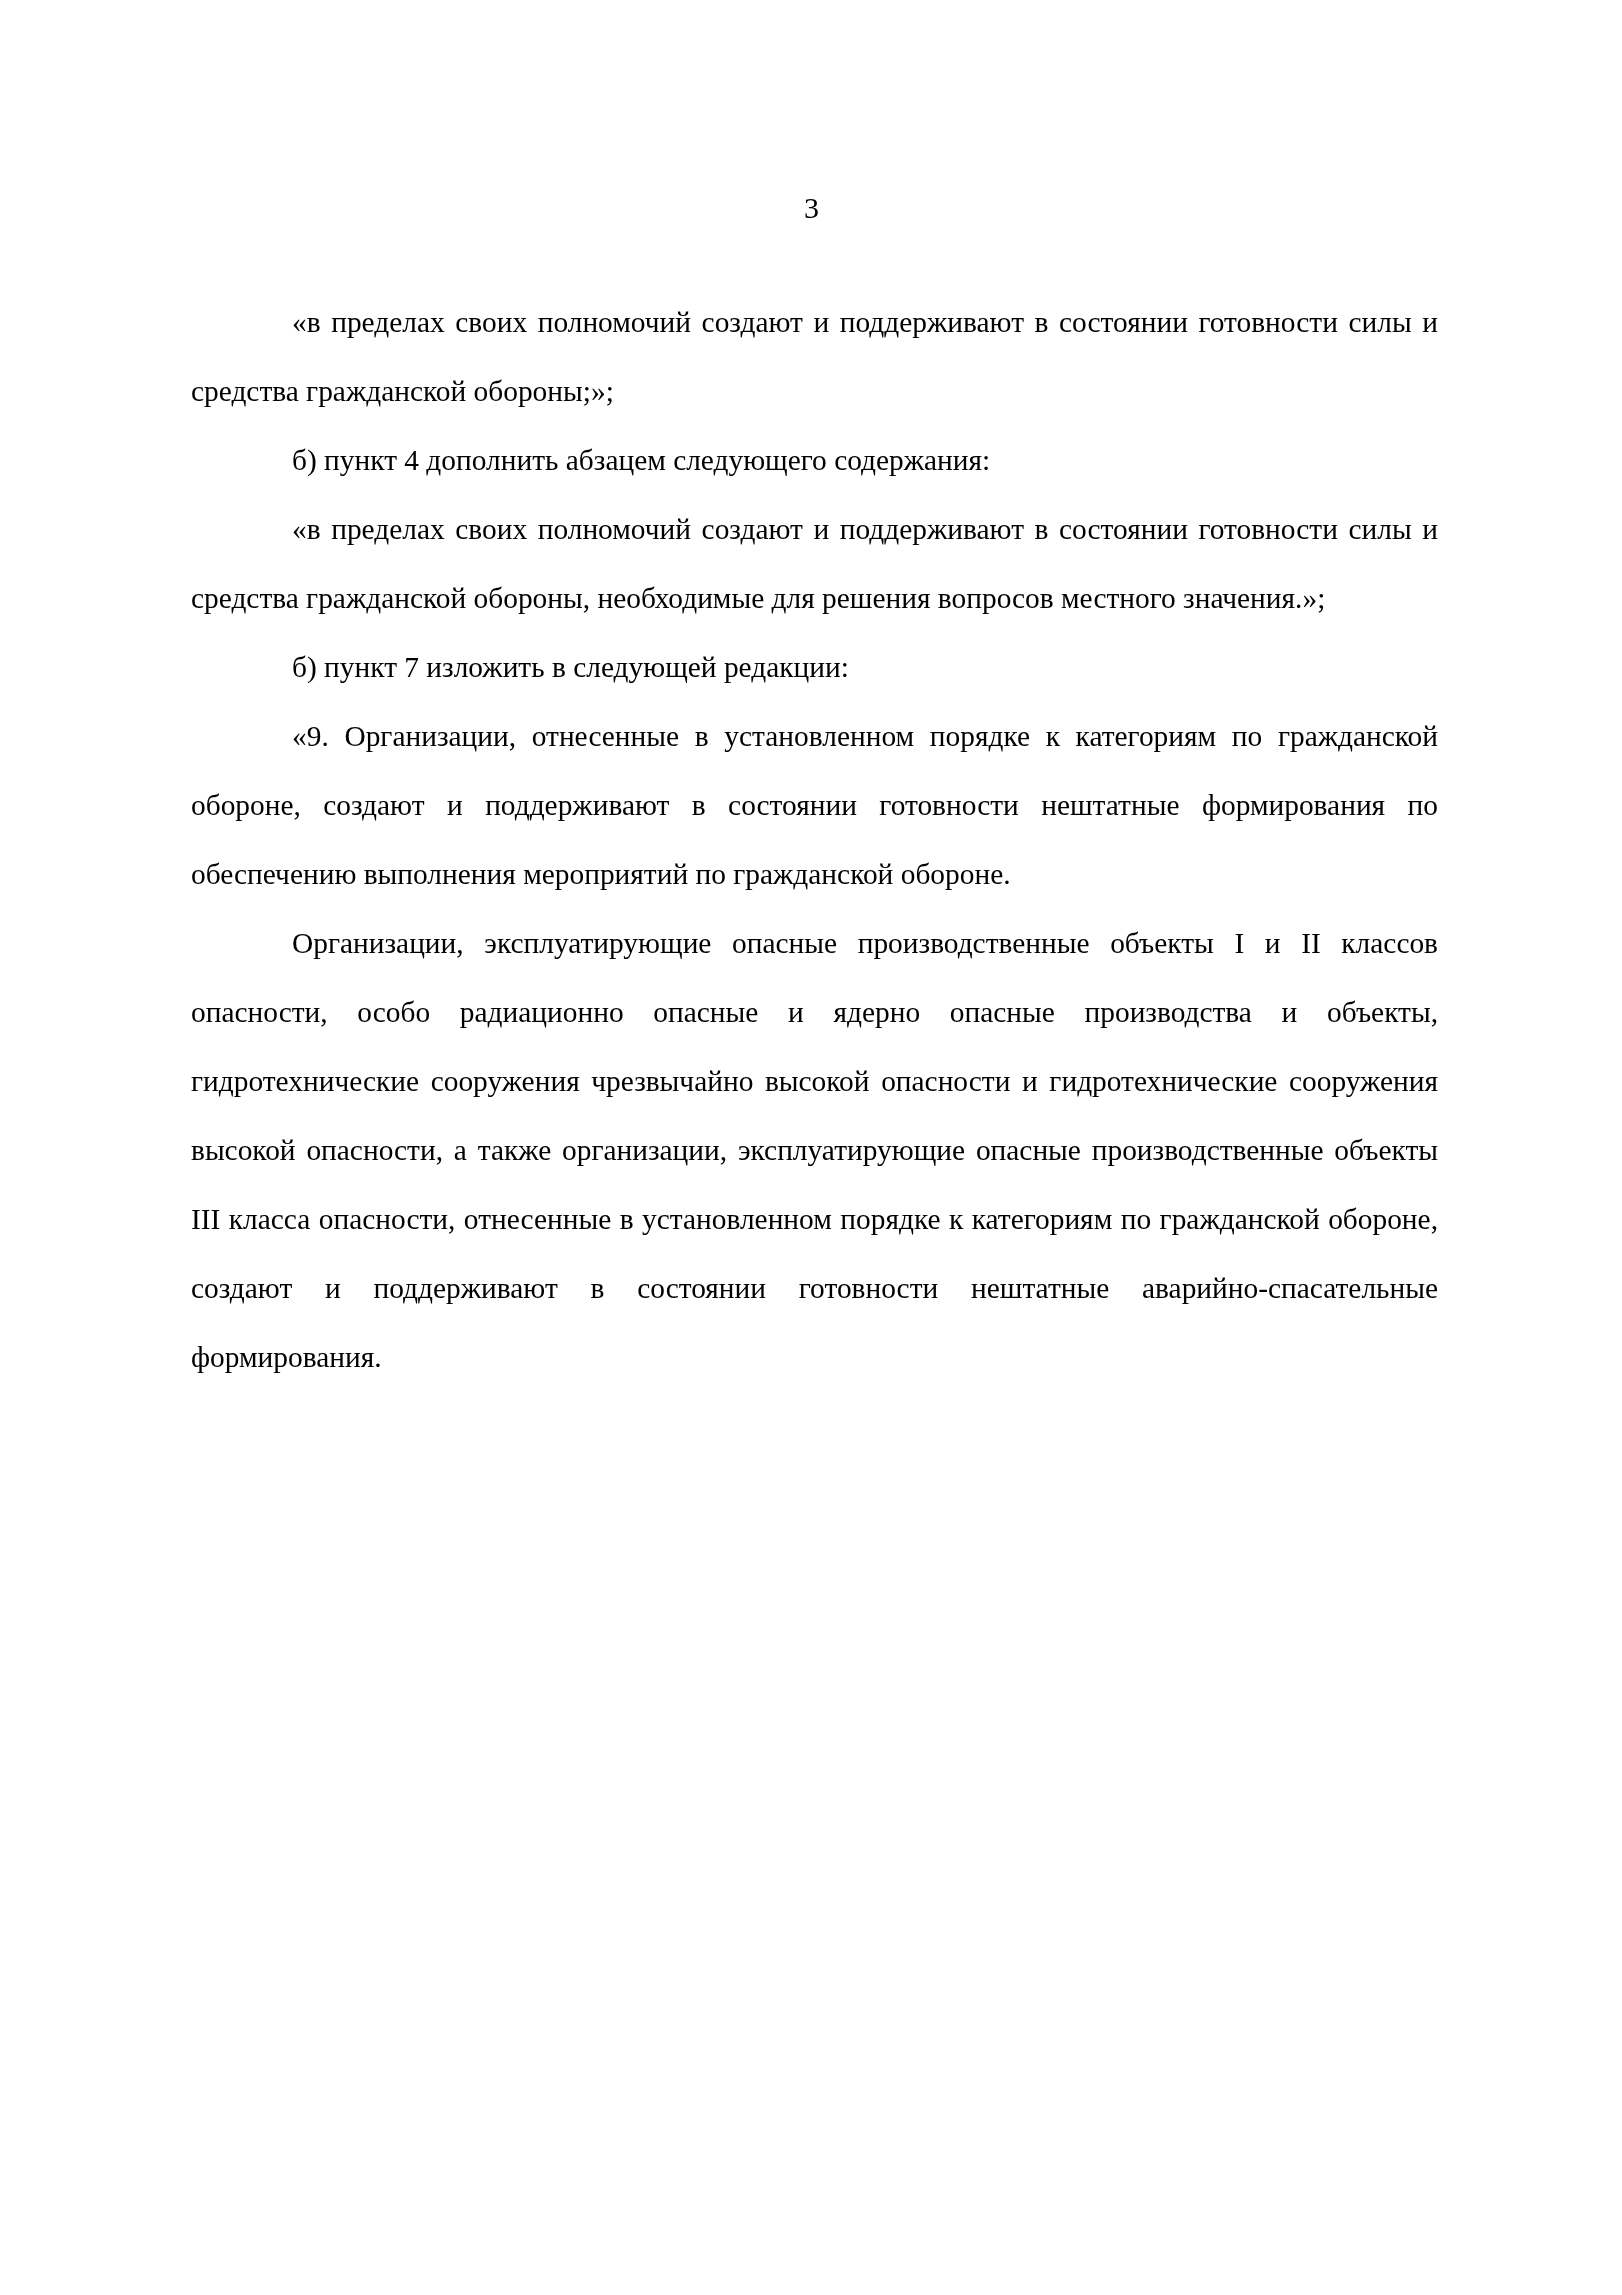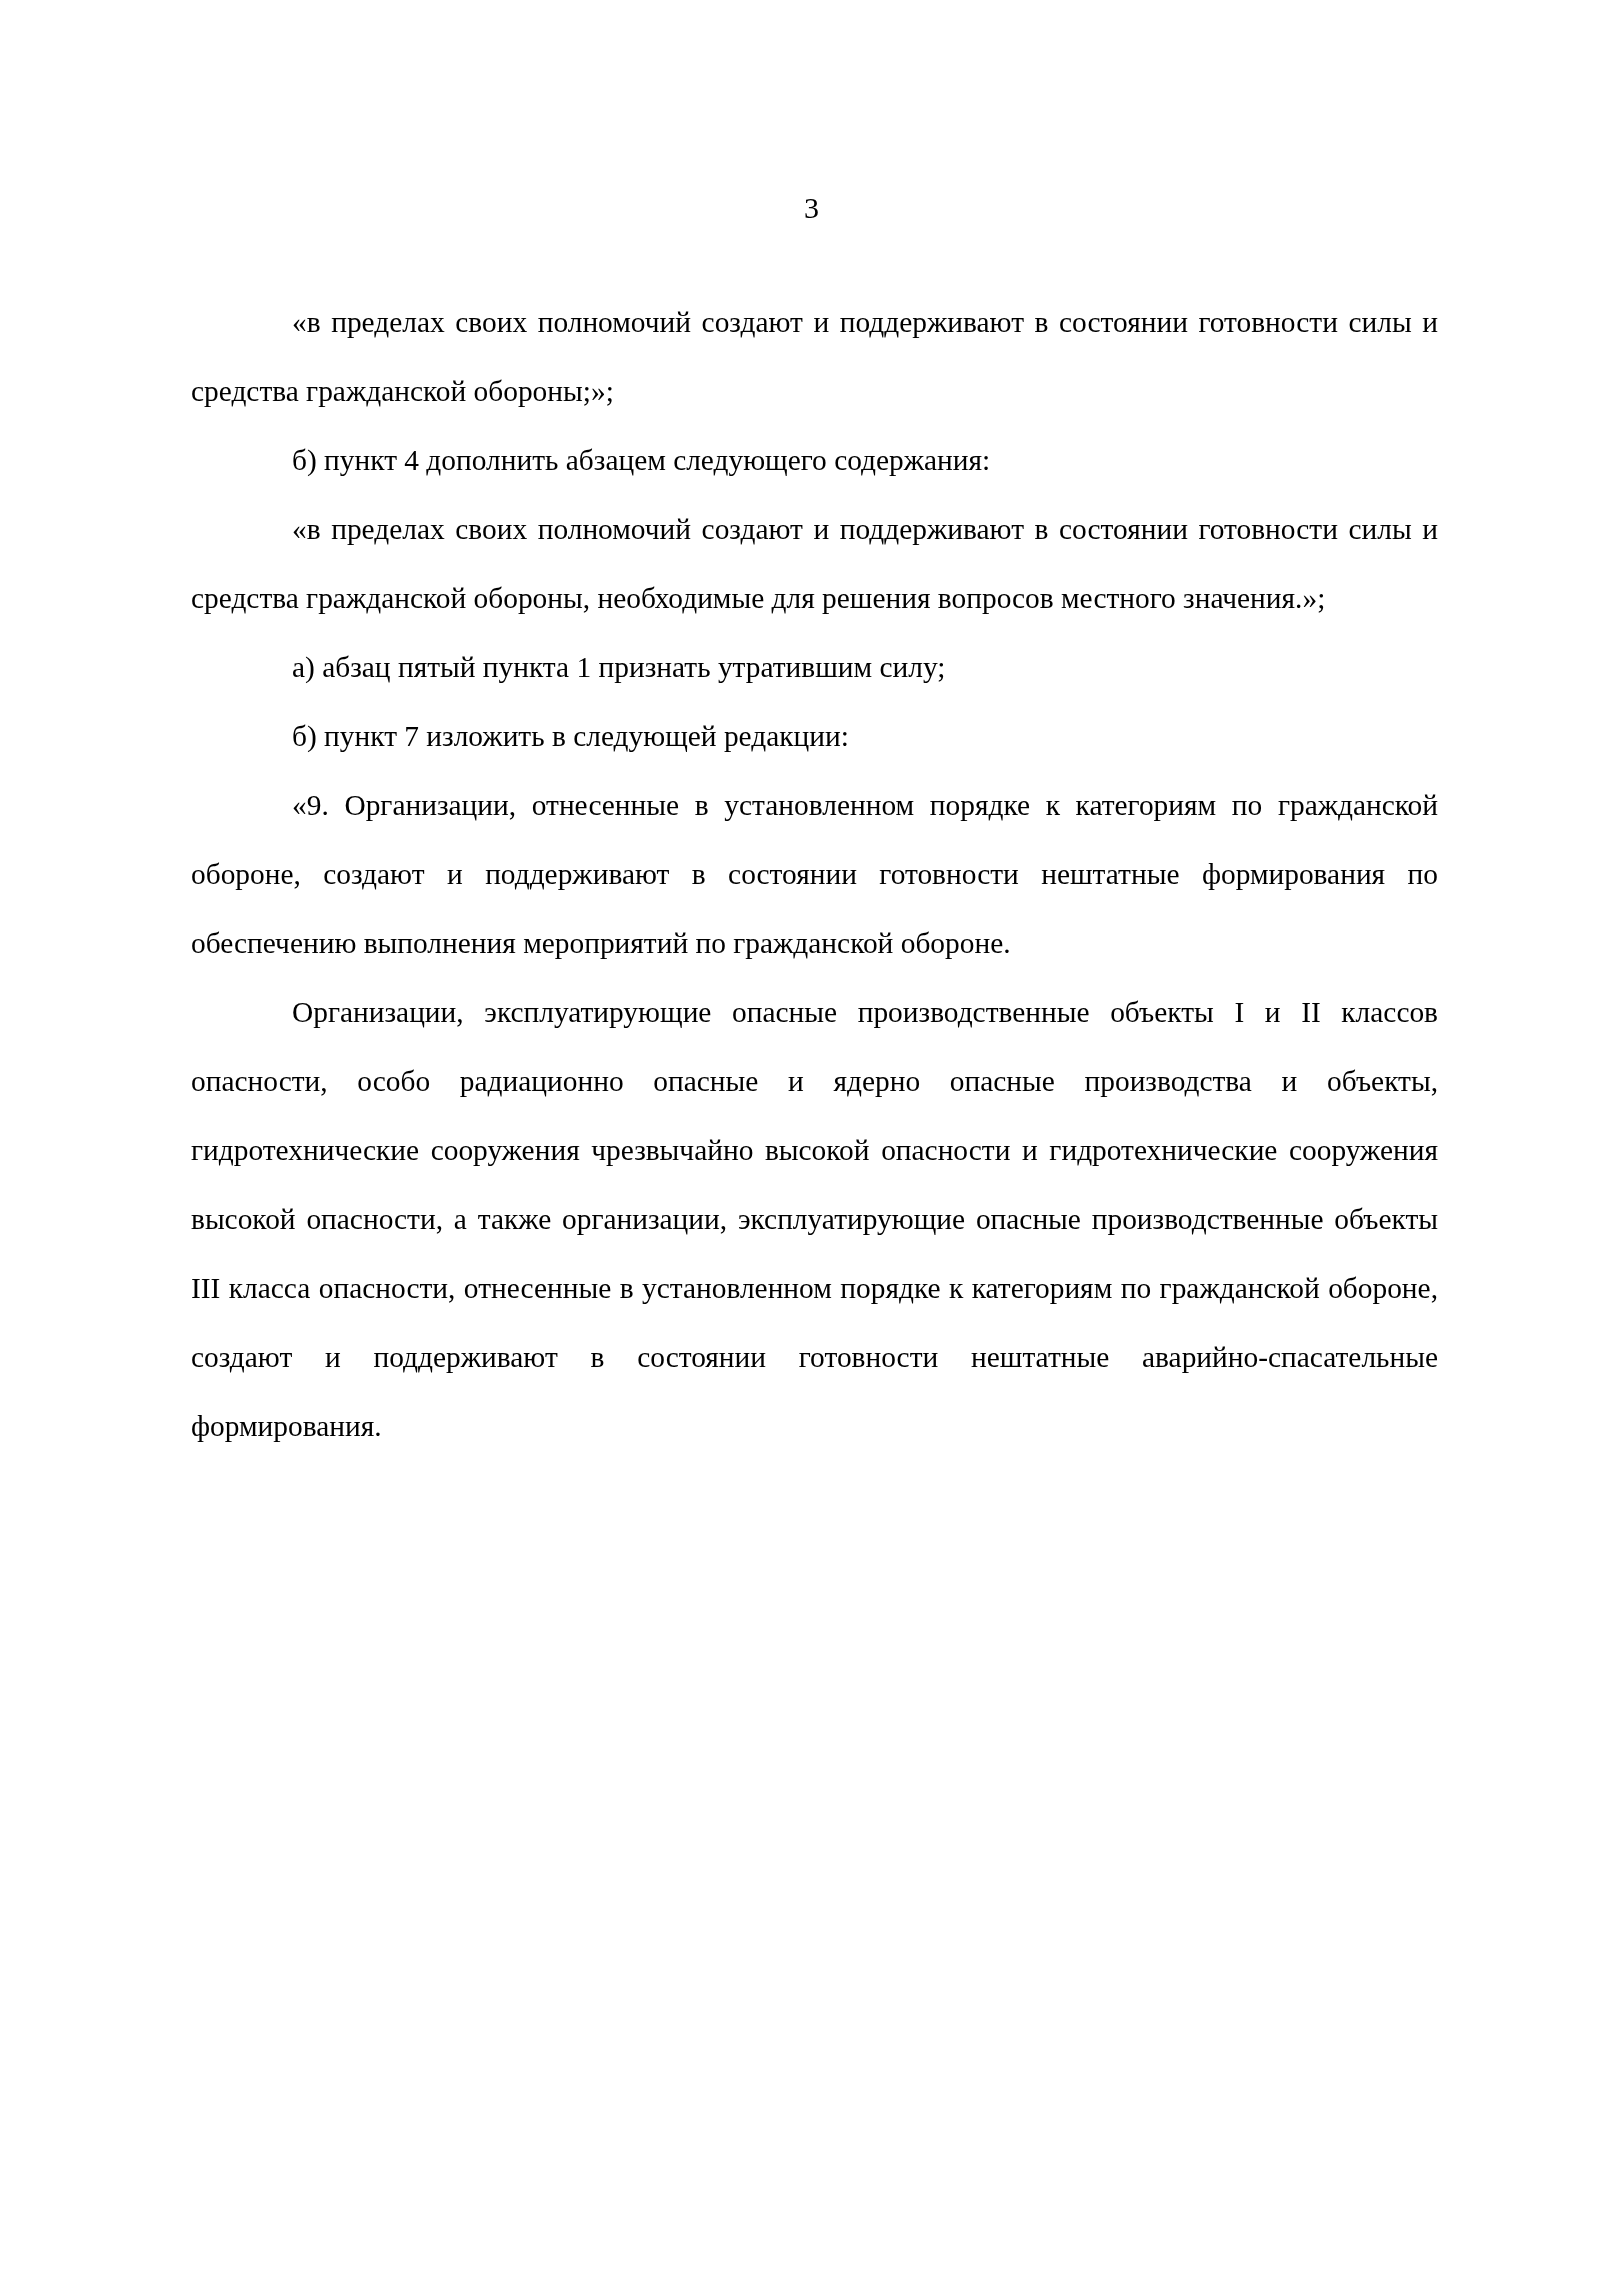--- a/index.html
+++ b/index.html
@@ -54,20 +54,19 @@
 <body>
 
 <div class="page">
 
   <div class="page-number">3</div>
 
   <div class="body-text">
     <p class="para last-line-left">«в пределах своих полномочий создают и поддерживают в состоянии готовности силы и средства гражданской обороны;»;</p>
     <p class="para last-line-left">б) пункт 4 дополнить абзацем следующего содержания:</p>
     <p class="para last-line-left">«в пределах своих полномочий создают и поддерживают в состоянии готовности силы и средства гражданской обороны, необходимые для решения вопросов местного значения.»;</p>
-    <p class="para last-line-left">а) абзац пятый пункта 1 признать утратившим силу;</p>
     <p class="para last-line-left">б) пункт 7 изложить в следующей редакции:</p>
     <p class="para last-line-left">«9. Организации, отнесенные в установленном порядке к категориям по гражданской обороне, создают и поддерживают в состоянии готовности нештатные формирования по обеспечению выполнения мероприятий по гражданской обороне.</p>
     <p class="para last-line-left">Организации, эксплуатирующие опасные производственные объекты I и II классов опасности, особо радиационно опасные и ядерно опасные производства и объекты, гидротехнические сооружения чрезвычайно высокой опасности и гидротехнические сооружения высокой опасности, а также организации, эксплуатирующие опасные производственные объекты III класса опасности, отнесенные в установленном порядке к категориям по гражданской обороне, создают и поддерживают в состоянии готовности нештатные аварийно-спасательные формирования.</p>
   </div>
 
 </div>
 
 
 </body></html>

